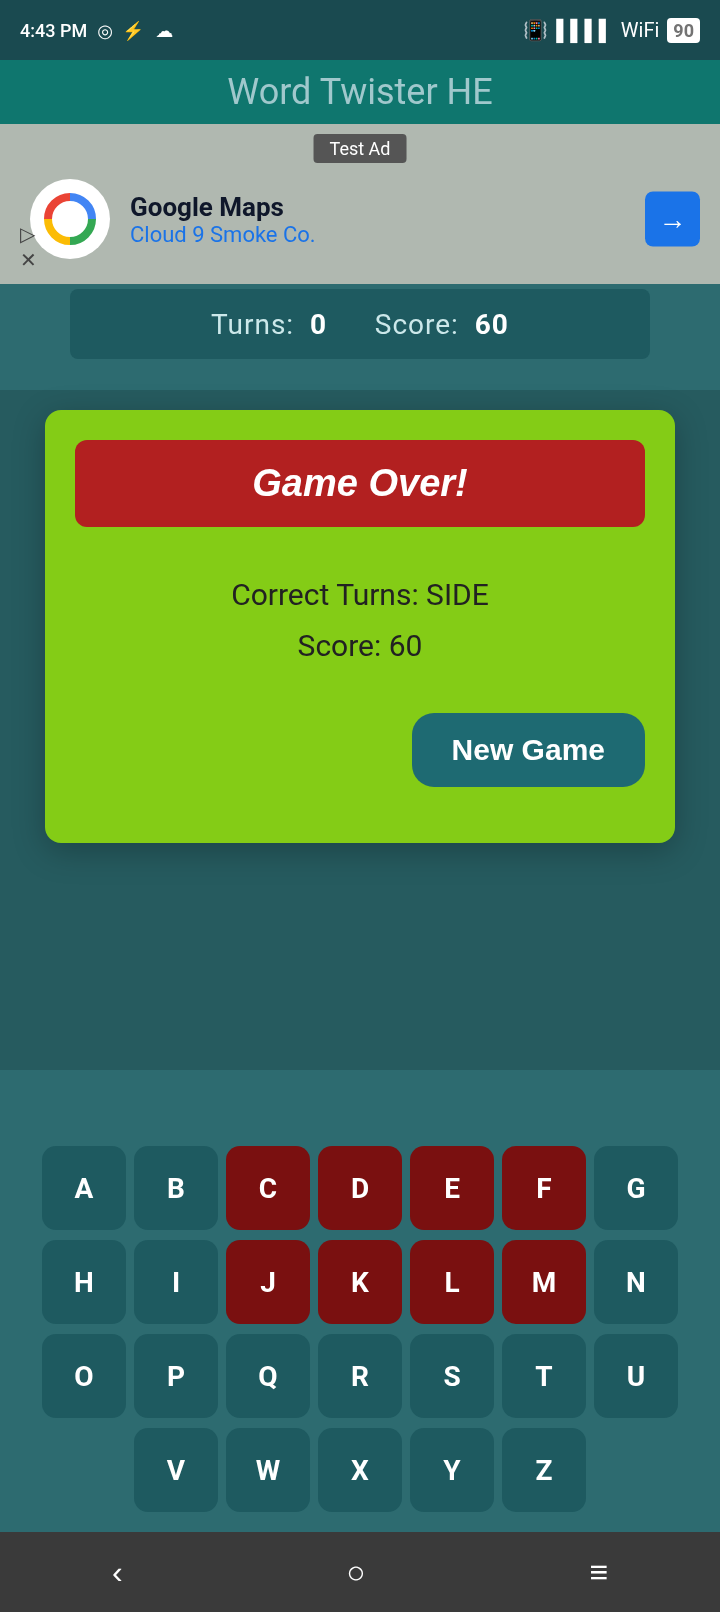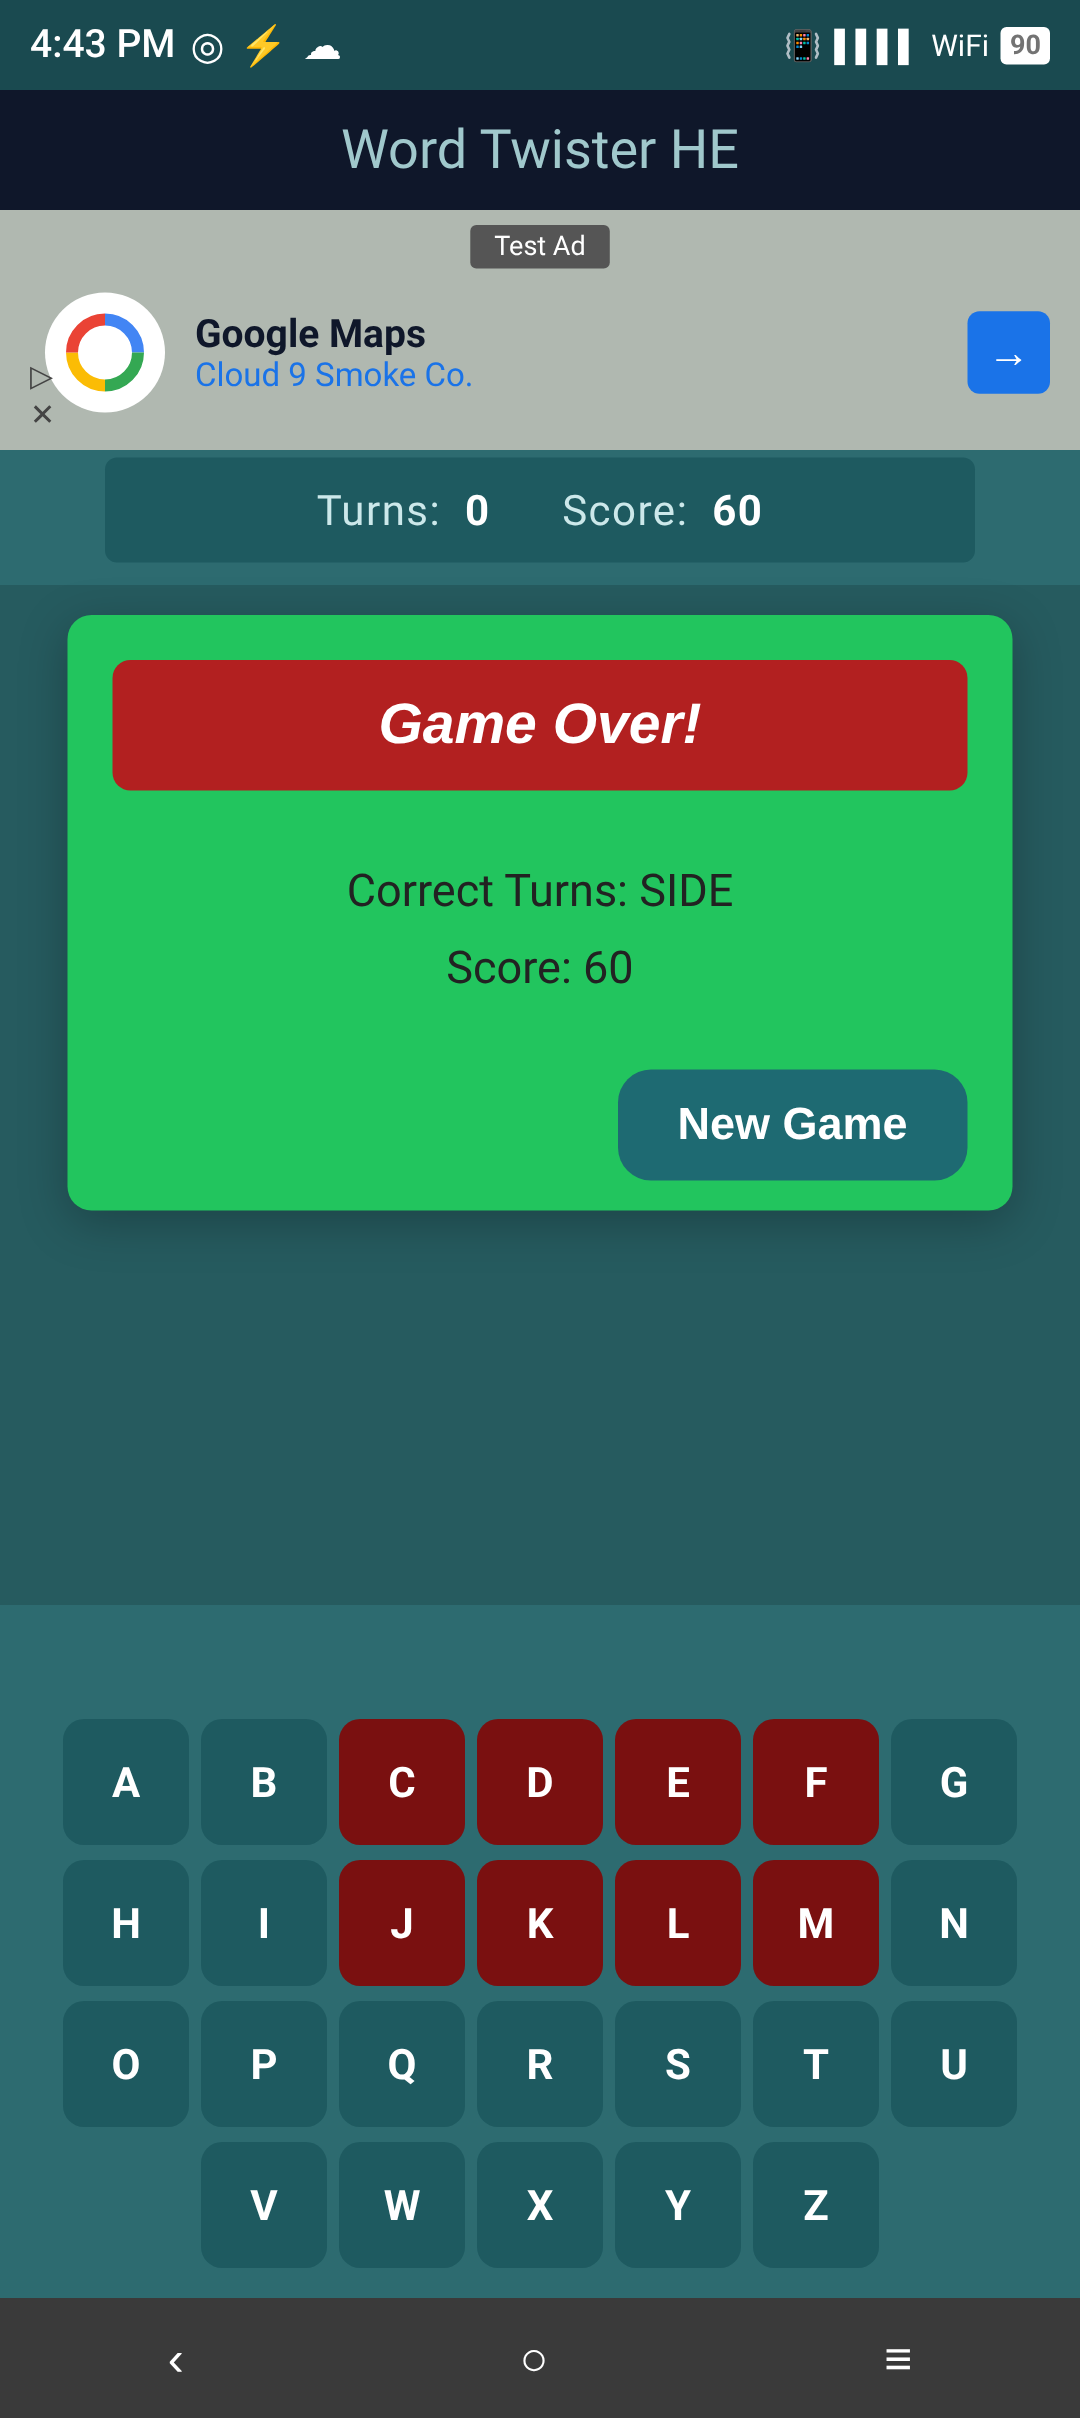--- a/index.html
+++ b/index.html
@@ -21,21 +21,21 @@
       display: flex;
       align-items: center;
       justify-content: space-between;
       padding: 0 20px;
     }
     .status-left {
       display: flex;
       align-items: center;
       gap: 10px;
       color: white;
-      font-size: 26px;
+      font-size: 18px;
       font-weight: 500;
     }
     .status-right {
       display: flex;
       align-items: center;
       gap: 8px;
       color: white;
       font-size: 20px;
     }
     .battery-icon {
@@ -45,22 +45,22 @@
       color: #737373;
       border-radius: 4px;
       padding: 2px 6px;
       font-size: 18px;
       font-weight: bold;
     }
 
     
     .title-bar {
       width: 720px;
-      height: 80px;
-      background: #0f172a;
+      height: 64px;
+      background: #0f766e;
       display: flex;
       align-items: center;
       justify-content: center;
     }
     .app-title {
       color: #a0c8cc;
       font-size: 36px;
       font-weight: 400;
     }
 
@@ -170,23 +170,23 @@
       width: 720px;
       height: 680px;
       background: rgba(0,0,0,0.15);
       display: flex;
       align-items: flex-start;
       justify-content: center;
       padding-top: 20px;
     }
     .modal {
       width: 630px;
-      background: #22c55e;
+      background: #84cc16;
       border-radius: 16px;
-      padding: 30px 30px 20px 30px;
+      padding: 30px 30px 56px 30px;
       box-shadow: 0 8px 32px rgba(0,0,0,0.25);
     }
     .game-over-btn {
       width: 100%;
       background: #b22020;
       color: white;
       font-size: 38px;
       font-weight: bold;
       border: none;
       border-radius: 12px;

